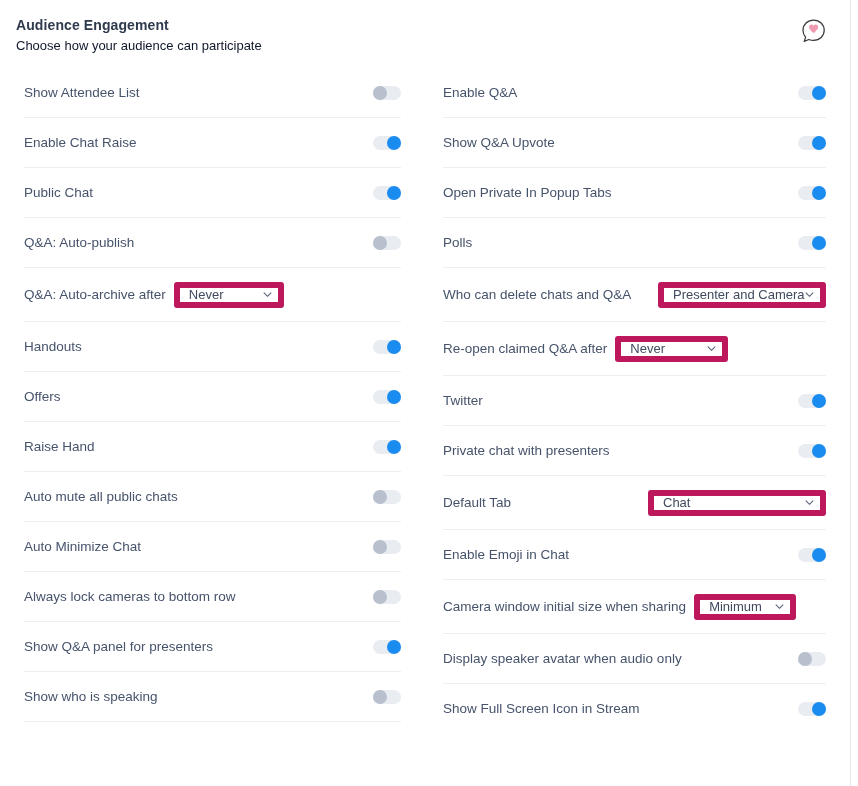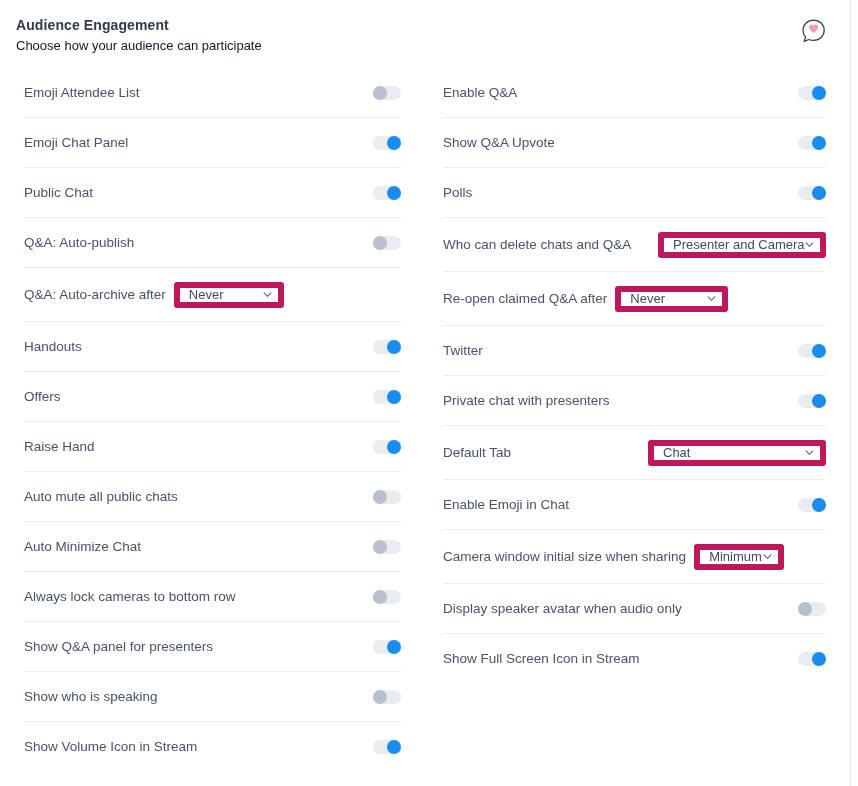--- a/index.html
+++ b/index.html
@@ -144,21 +144,21 @@
     height: 8px;
     margin-top: -5px;
     pointer-events: none;
   }
   .select .caret svg { display: block; }
 
   .select.w-never    { width: 110px; }
   .select.w-never-r  { width: 113px; }
   .select.w-presenter{ width: 168px; }
   .select.w-tab      { width: 178px; justify-content: flex-start; }
-  .select.w-min      { width: 90px; }
+  .select.w-min      { width: 102px; }
 
   .grow { flex: 1 1 auto; }
 </style>
 </head>
 <body>
 
 <div class="page">
 
   <div class="right-rule"></div>
 
@@ -176,28 +176,28 @@
                  C10.0 12.5 14.6 16.2 14.6 16.2 C14.6 16.2 19.2 12.5 19.2 10.0 Z" fill="#f09bb0"></path>
       </svg>
     </span>
   </div>
 
   <div class="columns">
 
     <div class="col left">
 
       <div class="row">
-        <span class="row-label">Emoji Attendee List</span>
-        <span class="toggle">
-            <span class="knob"></span>
-          </span>
-      </div>
-
-      <div class="row">
-        <span class="row-label">Emoji Chat Panel</span>
+        <span class="row-label">Show Attendee List</span>
+        <span class="toggle">
+            <span class="knob"></span>
+          </span>
+      </div>
+
+      <div class="row">
+        <span class="row-label">Enable Chat Raise</span>
         <span class="toggle on">
             <span class="knob"></span>
           </span>
       </div>
 
       <div class="row">
         <span class="row-label">Public Chat</span>
         <span class="toggle on">
             <span class="knob"></span>
           </span>
@@ -272,45 +272,45 @@
           </span>
       </div>
 
       <div class="row">
         <span class="row-label">Show who is speaking</span>
         <span class="toggle">
             <span class="knob"></span>
           </span>
       </div>
 
-      <div class="row last">
-        <span class="row-label">Show Volume Icon in Stream</span>
-        <span class="toggle on">
-            <span class="knob"></span>
-          </span>
-      </div>
 
     </div>
 
     <div class="col right">
 
       <div class="row">
         <span class="row-label">Enable Q&amp;A</span>
         <span class="toggle on">
             <span class="knob"></span>
           </span>
       </div>
 
       <div class="row">
         <span class="row-label">Show Q&amp;A Upvote</span>
         <span class="toggle on">
             <span class="knob"></span>
           </span>
       </div>
 
+      <div class="row">
+        <span class="row-label">Open Private In Popup Tabs</span>
+        <span class="toggle on">
+            <span class="knob"></span>
+          </span>
+      </div>
 
       <div class="row">
         <span class="row-label">Polls</span>
         <span class="toggle on">
             <span class="knob"></span>
           </span>
       </div>
 
       <div class="row tall">
         <span class="row-label spacer-right">Who can delete chats and Q&amp;A</span>

